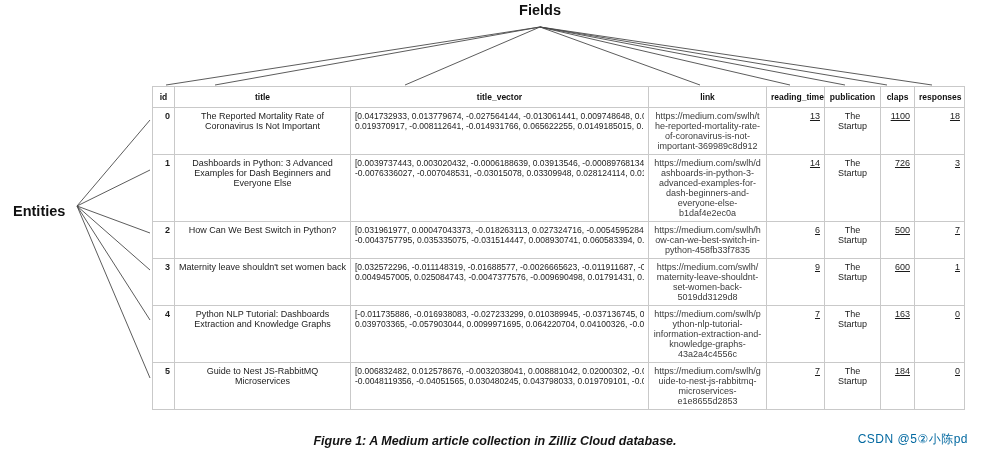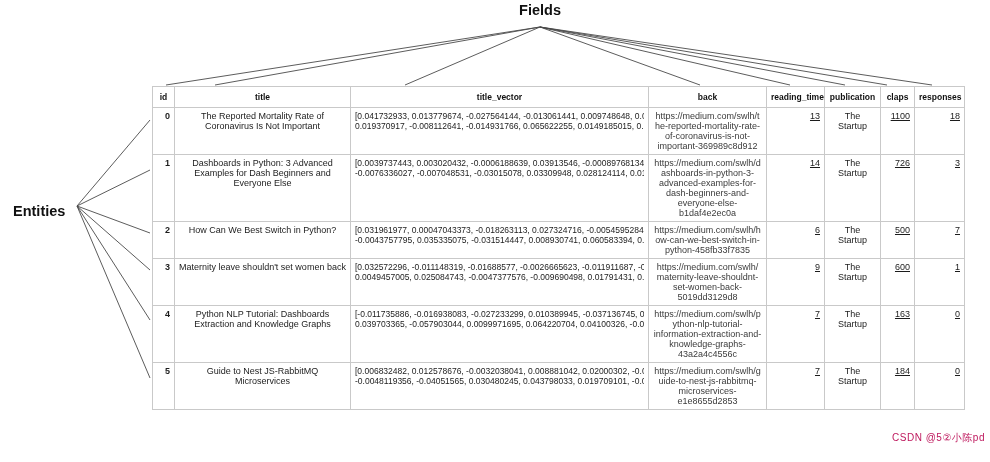--- a/index.html
+++ b/index.html
@@ -21,21 +21,21 @@
         font-size:9px;line-height:10px;text-align:center;}
   th{font-weight:bold;font-size:8.5px;white-space:nowrap;overflow:hidden;padding-top:5px;padding-bottom:5px;color:#111;}
   td.num{text-align:right;text-decoration:underline;}
   td.idcell{font-weight:bold;text-align:right;}
   td.vector{font-size:8.5px;}
   td.vector div{white-space:nowrap;overflow:hidden;}
   .link{color:#3b3b3b;overflow-wrap:break-word;word-break:normal;cursor:pointer;}
 
   .caption{position:absolute;left:0;right:0;top:434px;text-align:center;
            font-weight:bold;font-style:italic;font-size:12.5px;color:#141414;}
-  .watermark{position:absolute;right:5px;top:431px;font-size:10px;color:#be185d;
+  .watermark{position:absolute;right:22px;top:431px;font-size:12px;color:#0369a1;
              letter-spacing:0.5px;}
 </style>
 </head>
 <body>
 
 <div class="stage">
 
   <svg class="fan-svg" viewBox="0 0 990 462">
 
     <g>
@@ -72,21 +72,21 @@
         <col class="c-rt">
           <col class="c-pub">
           <col class="c-claps">
           <col class="c-resp">
       </colgroup>
       <thead>
           <tr id="header-row">
             <th>id</th>
             <th>title</th>
             <th>title_vector</th>
-            <th>back</th>
+            <th>link</th>
             <th>reading_time</th>
             <th>publication</th>
             <th>claps</th>
             <th>responses</th>
           </tr>
         </thead>
       <tbody id="table-body">
           <tr>
             <td class="idcell">0</td>
             <td>The Reported Mortality Rate of Coronavirus Is Not Important</td>
@@ -162,14 +162,15 @@
             <td><span class="link">https://medium.com/swlh/guide-to-nest-js-rabbitmq-microservices-e1e8655d2853</span></td>
             <td class="num">7</td>
             <td>The Startup</td>
             <td class="num">184</td>
             <td class="num">0</td>
           </tr>
         </tbody>
     </table>
   </div>
 
+  <div class="caption">Figure 1: A Medium article collection in Zilliz Cloud database.</div>
   <div class="watermark">CSDN @5②小陈pd</div>
 </div>
 
 </body></html>

